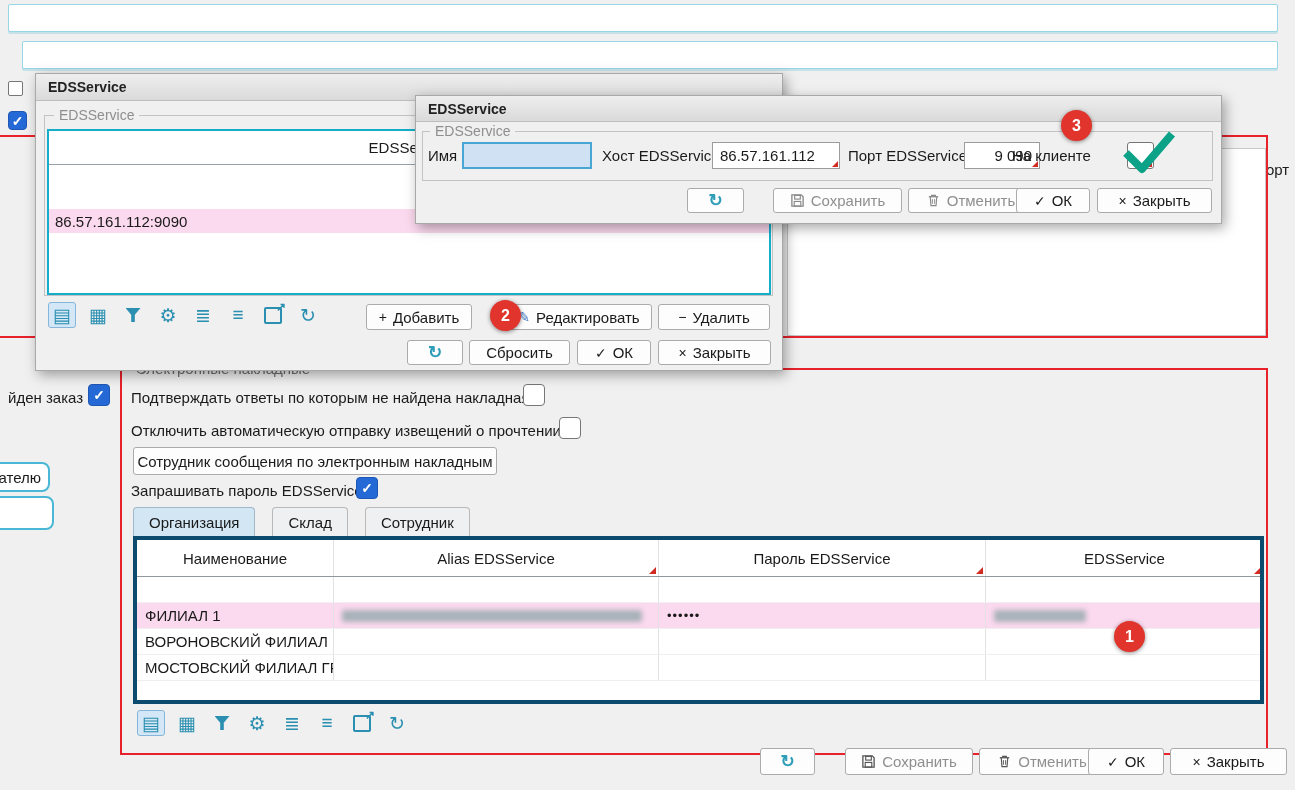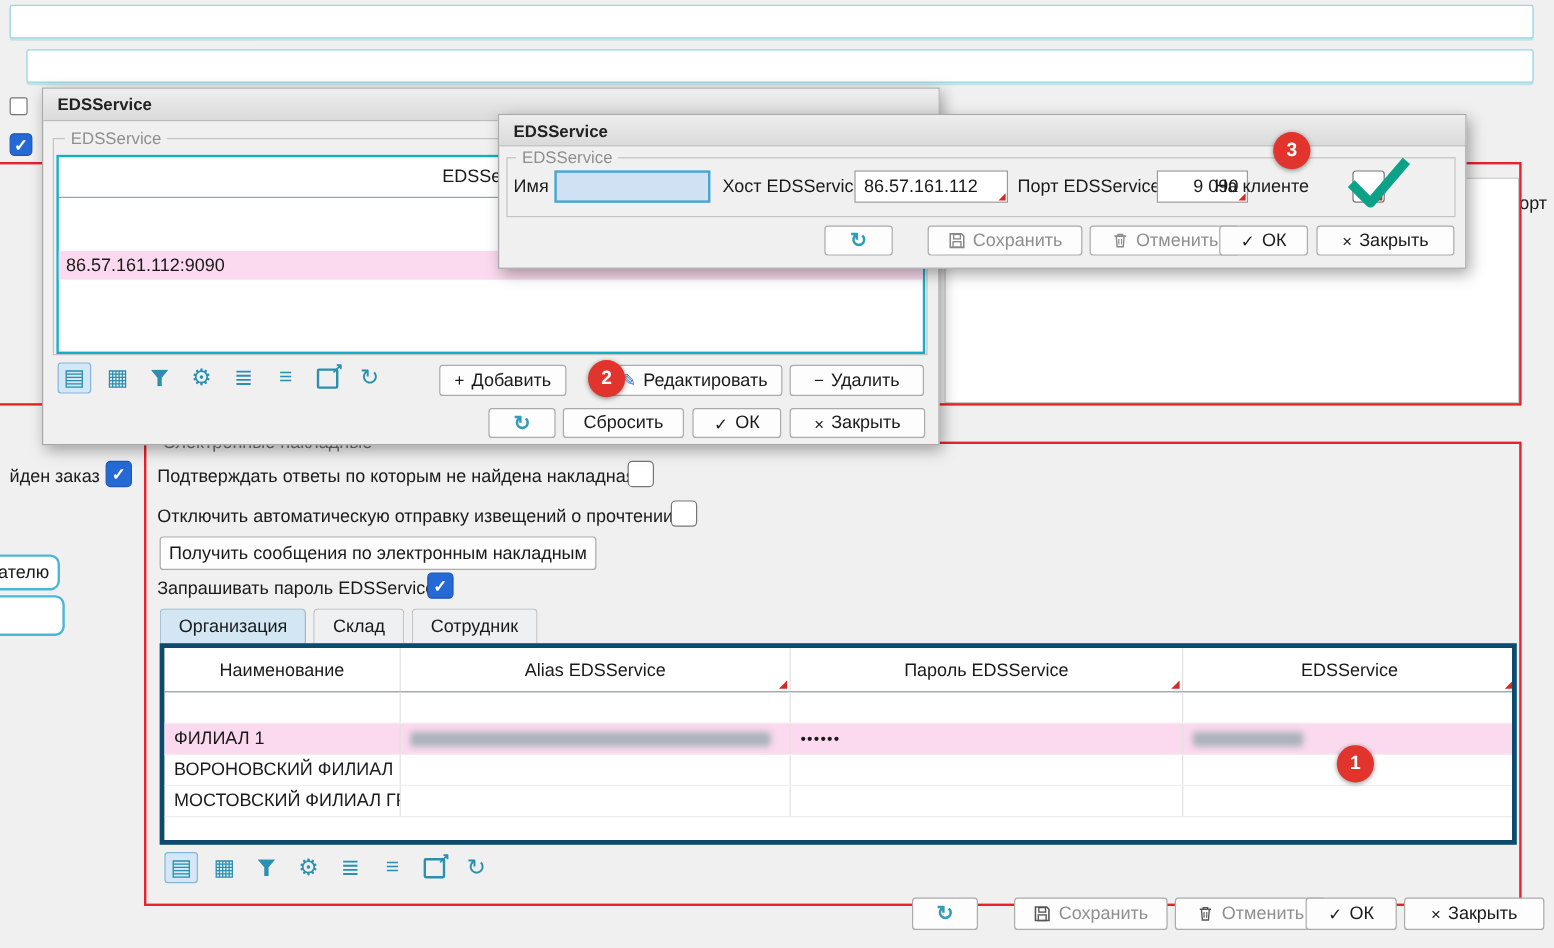--- a/index.html
+++ b/index.html
@@ -43,21 +43,21 @@
   .trow>div{box-sizing:border-box;border-right:1px solid #e2e2e2;padding:0 8px;white-space:nowrap;overflow:hidden;position:relative;}
   .thead{height:36px;border-bottom:1px solid #8f989c;}
   .thead>div{display:flex;align-items:center;justify-content:center;font-size:15px;}
   .tdata{height:25px;border-bottom:1px solid #efefef;font-size:15px;}
   .tdata>div{display:flex;align-items:center;}
   .tdata.sel{background:#fbd9ee;}
   .sortmark::after{content:"";position:absolute;right:2px;bottom:2px;width:0;height:0;
     border-left:7px solid transparent;border-bottom:7px solid #d22b23;}
   .tabs{position:absolute;display:flex;align-items:flex-end;height:28px;}
   .tab{height:28px;display:flex;align-items:center;padding:0 15px;border:1px solid #b9b9b9;border-bottom:none;
-    border-radius:4px 4px 0 0;margin-right:6px;background:#eef0f1;font-size:15px;}
+    border-radius:4px 4px 0 0;margin-right:17px;background:#eef0f1;font-size:15px;}
   .tab.active{background:#d2e6f4;border-color:#9fb9cc;}
   svg.mini{width:15px;height:15px;flex:0 0 auto;}
 </style>
 </head>
 <body>
 
 <div id="screen">
 
   <input class="top-bar" style="left: 8px; top: 4px; width: 1270px;">
   <input class="top-bar" style="left: 22px; top: 41px; width: 1256px;">
@@ -73,21 +73,21 @@
 
   <span class="lbl" style="left:133px;top:360px;color:#6e6e6e;background:#f0f0f0;padding:0 3px;">Электронные накладные</span>
 
   <span class="lbl" style="left:131px;top:389px;">Подтверждать ответы по которым не найдена накладная</span>
   <div class="cb" style="left:523px;top:384px;width:22px;height:22px;"></div>
 
   <span class="lbl" style="left:131px;top:422px;">Отключить автоматическую отправку извещений о прочтении</span>
   <div class="cb" style="left:559px;top:417px;width:22px;height:22px;"></div>
 
   <button class="btn" style="left:133px;top:447px;width:364px;height:28px;">
-    <span>Получить сообщения по электронным накладным</span>
+    <span>Сотрудник сообщения по электронным накладным</span>
   </button>
 
   <span class="lbl" style="left:131px;top:482px;">Запрашивать пароль EDSService</span>
   <div class="cb blue" style="left:356px;top:477px;width:22px;height:22px;">
     <span>✓</span>
   </div>
 
   <div class="tabs" style="left:133px;top:508px;">
     <div class="tab active">
         <span>Организация</span>

